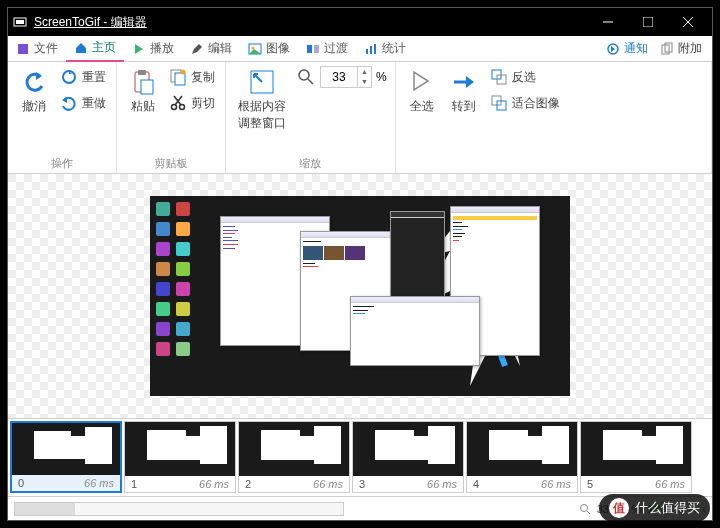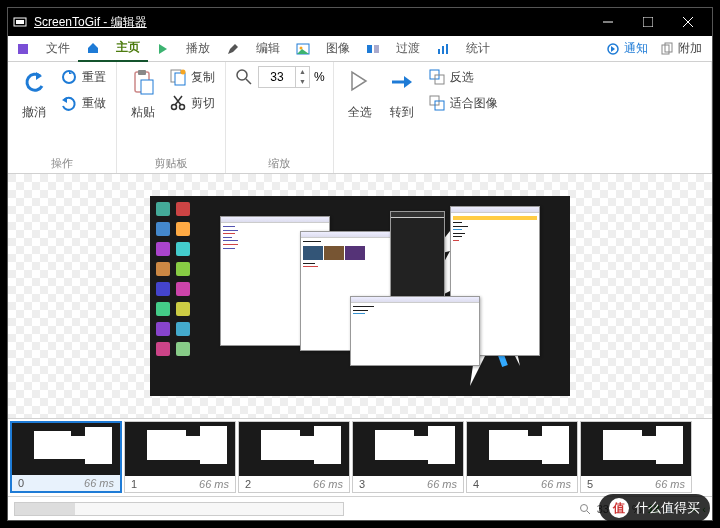--- a/index.html
+++ b/index.html
@@ -4,30 +4,30 @@
 <style>
 * { margin: 0; padding: 0; box-sizing: border-box; font-family: "Microsoft YaHei", sans-serif; }
 body { width: 720px; height: 528px; background: #000; display: flex; align-items: center; justify-content: center; }
 .window { width: 706px; height: 514px; background: #fff; border: 1px solid #555; display: flex; flex-direction: column; }
 .titlebar { height: 28px; background: #000; color: #fff; display: flex; align-items: center; padding: 0 4px; font-size: 12px; }
 .titlebar .icon { width: 16px; height: 16px; margin-right: 6px; display: flex; align-items: center; justify-content: center; }
 .titlebar .title { flex: 1; text-decoration: underline; }
 .titlebar .winbtns { display: flex; }
 .titlebar .winbtn { width: 40px; height: 28px; display: flex; align-items: center; justify-content: center; color: #fff; }
 .menutabs { height: 26px; border-bottom: 1px solid #d0d0d0; display: flex; align-items: center; font-size: 12px; background: #fff; }
-.menutab { padding: 0 8px; height: 26px; display: flex; align-items: center; gap: 16px; color: #555; }
-.menutab.active { color: #4d7c0f; border-bottom: 2px solid #14532d; font-weight: bold; }
+.menutab { padding: 0 8px; height: 26px; display: flex; align-items: center; gap: 4px; color: #555; }
+.menutab.active { color: #0f766e; border-bottom: 2px solid #ec4899; }
 .menutab .ti { width: 14px; height: 14px; }
 .rightnotif { margin-left: auto; display: flex; align-items: center; gap: 10px; padding-right: 8px; }
 .notif { color: #1e7bd6; display: flex; align-items: center; gap: 4px; }
 .ribbon { height: 112px; border-bottom: 1px solid #d0d0d0; display: flex; font-size: 12px; }
 .rgroup { border-right: 1px solid #e5e5e5; display: flex; flex-direction: column; padding: 4px 8px 2px; }
 .rgroup .body { flex: 1; display: flex; align-items: flex-start; gap: 6px; }
 .rgroup .label { text-align: center; color: #888; font-size: 11px; padding-top: 2px; }
-.bigbtn { display: flex; flex-direction: column; align-items: center; gap: 8px; padding: 2px 4px; color: #444; }
+.bigbtn { display: flex; flex-direction: column; align-items: center; gap: 2px; padding: 2px 4px; color: #444; }
 .bigbtn .ic { width: 28px; height: 28px; display: flex; align-items: center; justify-content: center; }
 .col { display: flex; flex-direction: column; gap: 4px; }
 .smbtn { display: flex; align-items: center; gap: 4px; color: #444; padding: 2px 2px; }
 .smbtn .ic { width: 18px; height: 18px; display: flex; align-items: center; justify-content: center; }
 .zoombox { display: flex; align-items: center; border: 1px solid #ccc; height: 22px; }
 .zoombox input { width: 36px; border: none; text-align: center; font-size: 12px; }
 .zoombox .spin { width: 14px; display: flex; flex-direction: column; border-left: 1px solid #ccc; }
 .zoombox .spin span { height: 10px; font-size: 7px; text-align: center; line-height: 10px; color: #666; }
 .canvas { flex: 1; background: repeating-conic-gradient(#fff 0 25%, #eee 0 50%) 0 0/16px 16px; display: flex; align-items: center; justify-content: center; overflow: hidden; position: relative; }
 .frame-preview { width: 420px; height: 200px; background: #1a1a1a; position: relative; overflow: hidden; }
@@ -221,20 +221,30 @@
               </span>
               <span>剪切</span>
             </div>
         </div>
       </div>
       <div class="label">剪贴板</div>
     </div>
 
     <div class="rgroup">
       <div class="body">
+        <div class="bigbtn" style="width:56px">
+            <span class="ic">
+              <svg width="28" height="28" viewBox="0 0 28 28">
+                <rect x="3" y="3" width="22" height="22" fill="none" stroke="#1e7bd6"></rect>
+                <path d="M6 6 L14 14 M6 6 L10 6 M6 6 L6 10" stroke="#1e7bd6" stroke-width="2"></path>
+              </svg>
+            </span>
+            <span style="text-align:center;white-space:pre-line">根据内容
+调整窗口</span>
+          </div>
         <div class="col">
           <div style="display:flex;align-items:center;gap:4px">
             <span class="ic">
                 <svg width="20" height="20" viewBox="0 0 20 20">
                   <circle cx="8" cy="8" r="5" fill="none" stroke="#555" stroke-width="1.5"></circle>
                   <line x1="12" y1="12" x2="17" y2="17" stroke="#555" stroke-width="1.5"></line>
                 </svg>
               </span>
             <div class="zoombox">
                 <input value="33" style="">

